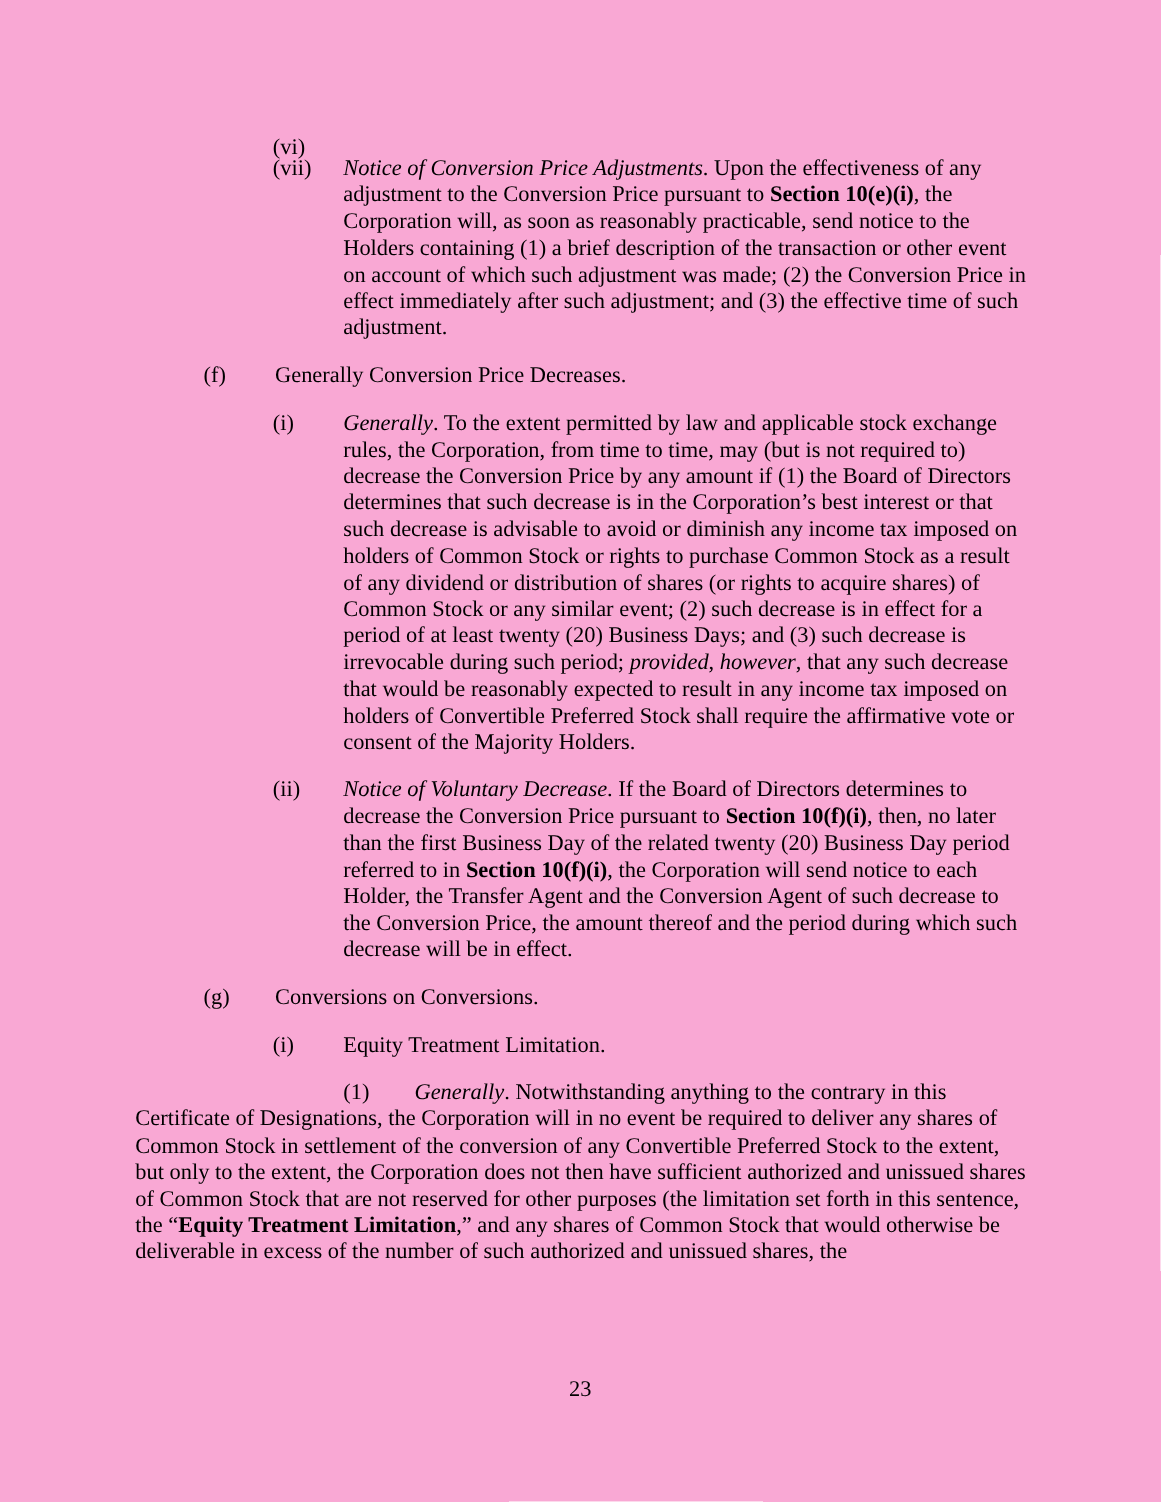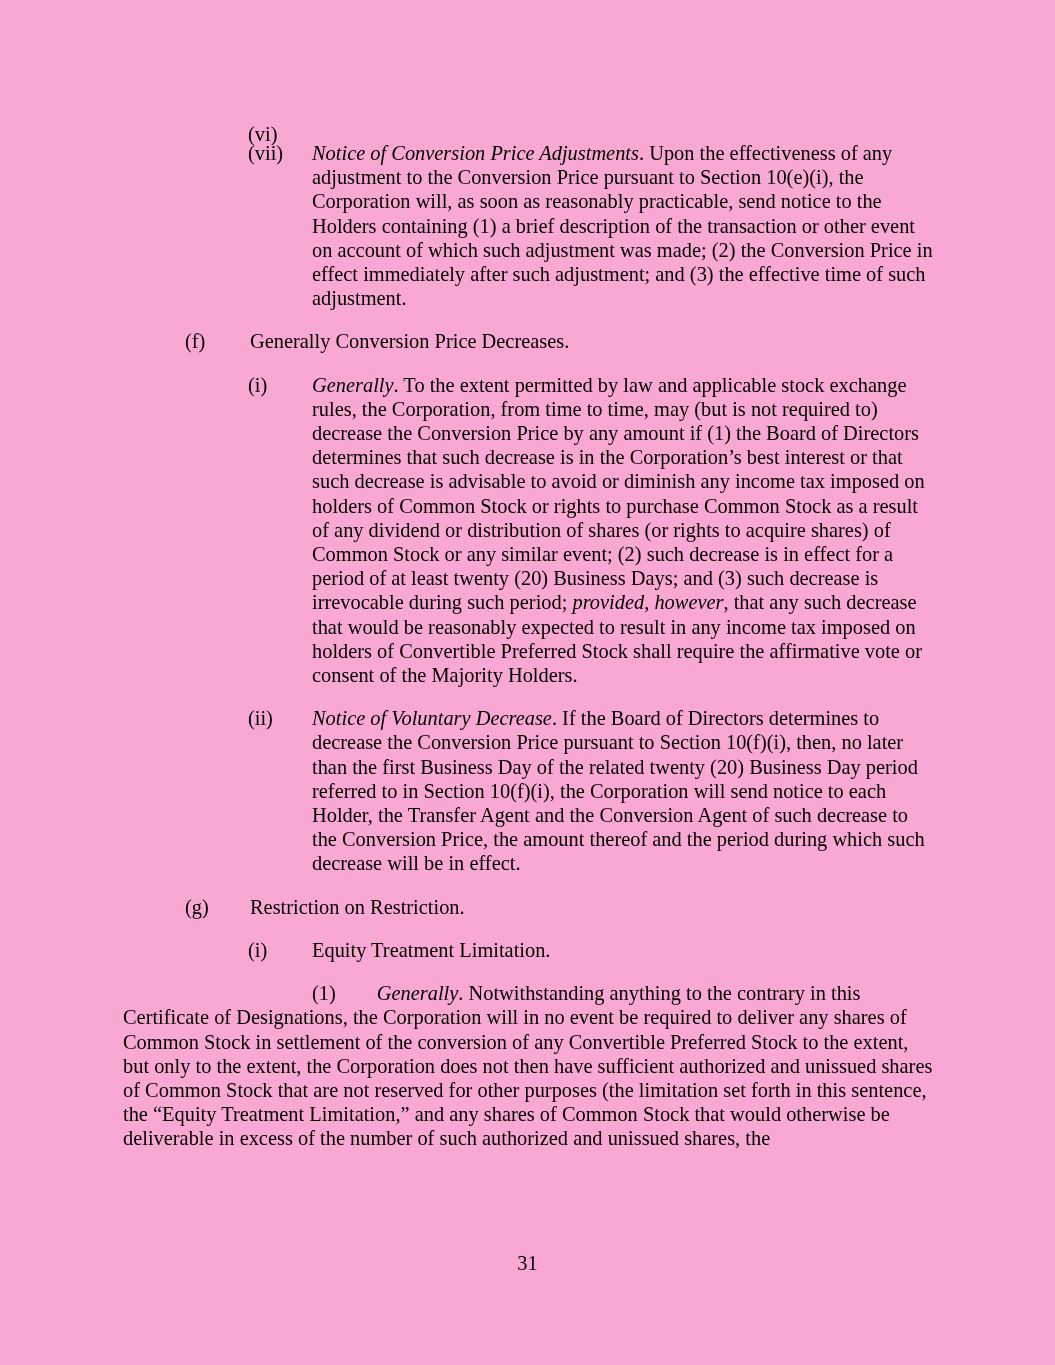--- a/index.html
+++ b/index.html
@@ -48,37 +48,37 @@
   }
   .para.body-indent {
     margin-left: 0;
     text-indent: 189px;
   }
   .para.body-indent .gap {
     display: inline-block;
     width: 41px;
   }
   .run-italic { font-style: italic; }
-  .run-bold { font-weight: normal; text-align: right; }
+  .run-bold { font-weight: bold; text-align: right; }
   .footer {
     position: absolute;
     top: 1251px;
     left: 0;
     width: 100%;
     text-align: center;
   }
 </style>
 </head>
 <body>
 
 <div class="page">
   <div class="content" id="doc-body">
       <div class="para list2"><span class="hang-label">(vi)</span></div>
       <div class="para list2"><span class="hang-label">(vii)</span><span class="ptext"><span class="run-italic">Notice of Conversion Price Adjustments</span><span class="run-normal">. Upon the effectiveness of any adjustment to the Conversion Price pursuant to </span><span class="run-bold">Section 10(e)(i)</span><span class="run-normal">, the Corporation will, as soon as reasonably practicable, send notice to the Holders containing (1) a brief description of the transaction or other event on account of which such adjustment was made; (2) the Conversion Price in effect immediately after such adjustment; and (3) the effective time of such adjustment.</span></span></div>
       <div class="para list1"><span class="hang-label">(f)</span><span class="ptext"><span class="run-normal">Generally Conversion Price Decreases.</span></span></div>
       <div class="para list2"><span class="hang-label">(i)</span><span class="ptext"><span class="run-italic">Generally</span><span class="run-normal">. To the extent permitted by law and applicable stock exchange rules, the Corporation, from time to time, may (but is not required to) decrease the Conversion Price by any amount if (1) the Board of Directors determines that such decrease is in the Corporation’s best interest or that such decrease is advisable to avoid or diminish any income tax imposed on holders of Common Stock or rights to purchase Common Stock as a result of any dividend or distribution of shares (or rights to acquire shares) of Common Stock or any similar event; (2) such decrease is in effect for a period of at least twenty (20) Business Days; and (3) such decrease is irrevocable during such period; </span><span class="run-italic">provided</span><span class="run-normal">, </span><span class="run-italic">however</span><span class="run-normal">, that any such decrease that would be reasonably expected to result in any income tax imposed on holders of Convertible Preferred Stock shall require the affirmative vote or consent of the Majority Holders.</span></span></div>
       <div class="para list2"><span class="hang-label">(ii)</span><span class="ptext"><span class="run-italic">Notice of Voluntary Decrease</span><span class="run-normal">. If the Board of Directors determines to decrease the Conversion Price pursuant to </span><span class="run-bold">Section 10(f)(i)</span><span class="run-normal">, then, no later than the first Business Day of the related twenty (20) Business Day period referred to in </span><span class="run-bold">Section 10(f)(i)</span><span class="run-normal">, the Corporation will send notice to each Holder, the Transfer Agent and the Conversion Agent of such decrease to the Conversion Price, the amount thereof and the period during which such decrease will be in effect.</span></span></div>
-      <div class="para list1"><span class="hang-label">(g)</span><span class="ptext"><span class="run-normal">Restriction on Restriction.</span></span></div>
+      <div class="para list1"><span class="hang-label">(g)</span><span class="ptext"><span class="run-normal">Conversions on Conversions.</span></span></div>
       <div class="para list2"><span class="hang-label">(i)</span><span class="ptext"><span class="run-normal">Equity Treatment Limitation.</span></span></div>
       <div class="para body-indent"><span class="inline-label">(1)</span><span class="gap"></span><span class="ptext"><span class="run-italic">Generally</span><span class="run-normal">. Notwithstanding anything to the contrary in this Certificate of Designations, the Corporation will in no event be required to deliver any shares of Common Stock in settlement of the conversion of any Convertible Preferred Stock to the extent, but only to the extent, the Corporation does not then have sufficient authorized and unissued shares of Common Stock that are not reserved for other purposes (the limitation set forth in this sentence, the “</span><span class="run-bold">Equity Treatment Limitation</span><span class="run-normal">,” and any shares of Common Stock that would otherwise be deliverable in excess of the number of such authorized and unissued shares, the</span></span></div>
     </div>
-  <div class="footer">31</div>
+  <div class="footer">23</div>
 </div>
 
 </body></html>

